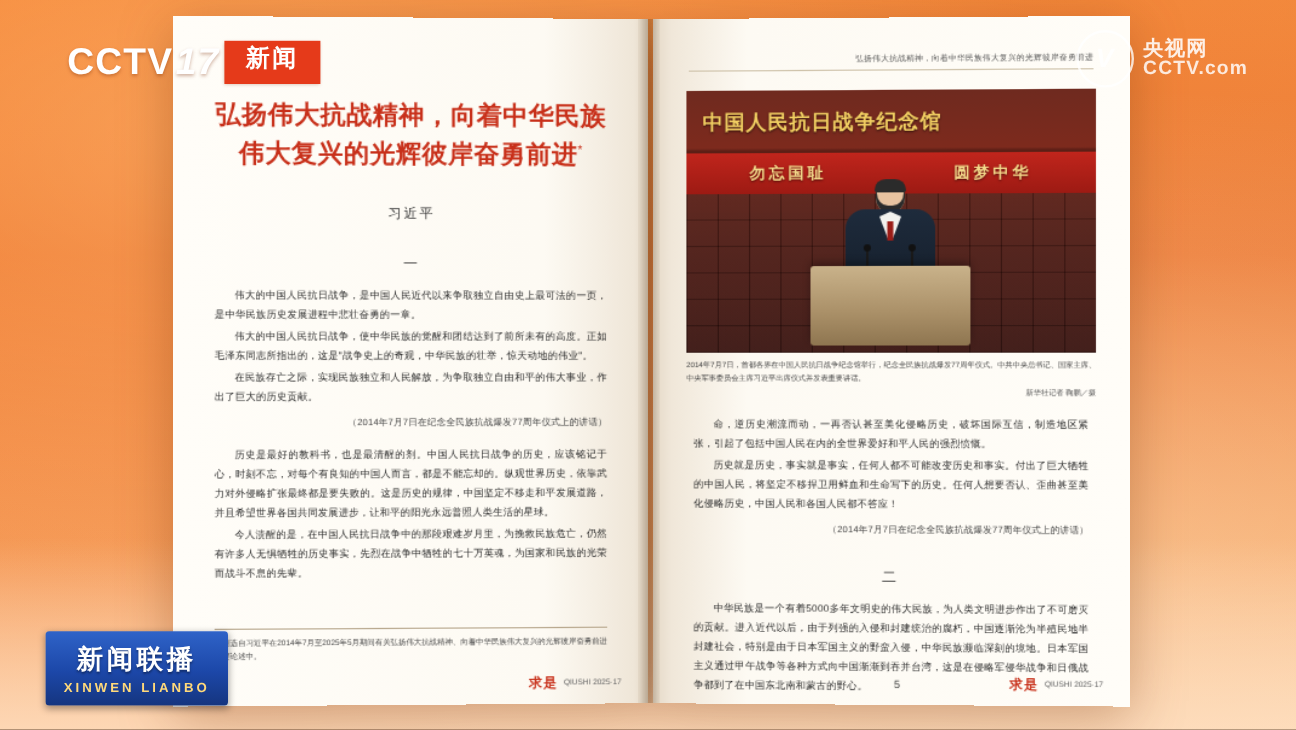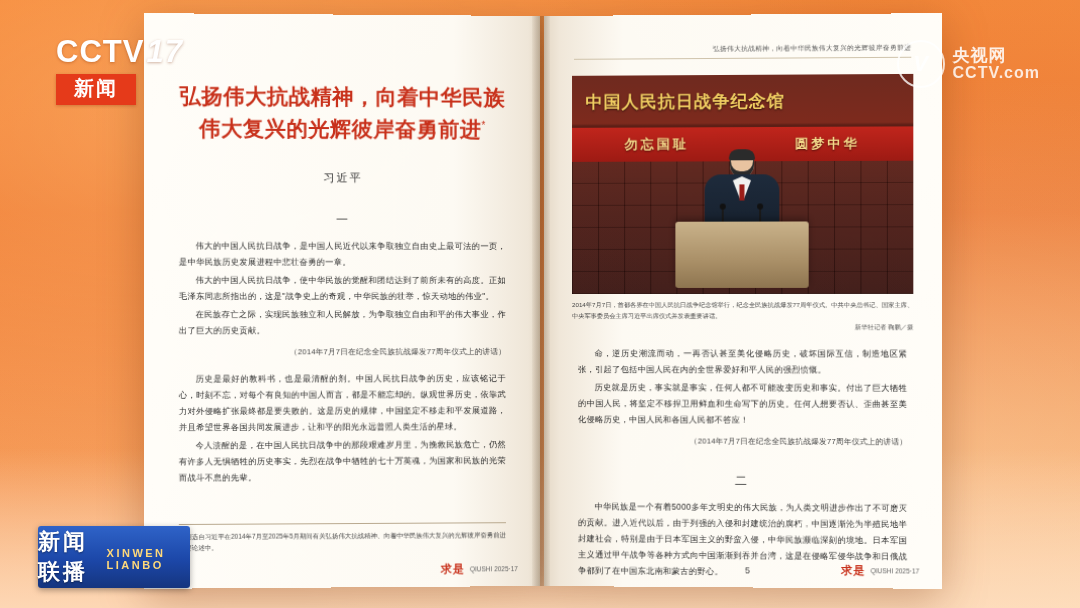--- a/index.html
+++ b/index.html
@@ -34,21 +34,21 @@
     left: 0; right: 0; bottom: 0; height: 160px;
     background: linear-gradient(180deg, rgba(255,200,150,0) 0%, rgba(255,225,195,0.75) 100%);
   }
 
   
   .cctv-logo {
     position: absolute;
     left: 56px;
     top: 34px;
     display: flex;
-    flex-direction: column;
+    flex-direction: row;
     gap: 4px;
     z-index: 20;
   }
   .cctv-word {
     display: flex;
     align-items: center;
     color: #fff;
     font-size: 31px;
     letter-spacing: 1px;
     font-weight: 700;
@@ -69,21 +69,21 @@
     width: 64px;
     text-align: center;
     letter-spacing: 2px;
     box-shadow: 0 1px 3px rgba(120,40,0,0.3);
   }
 
   
   .yang-logo {
     position: absolute;
     right: 40px;
-    top: 40px;
+    top: 25px;
     display: flex;
     align-items: center;
     gap: 8px;
     z-index: 20;
     opacity: 0.92;
   }
   .yang-mark {
     width: 44px; height: 44px;
     border-radius: 50%;
     border: 2px solid rgba(255,255,255,0.85);
@@ -111,21 +111,21 @@
   .xwlb {
     position: absolute;
     left: 38px;
     bottom: 20px;
     width: 152px;
     height: 62px;
     background: linear-gradient(180deg, #2f63c8 0%, #1c47a8 55%, #15357f 100%);
     border-radius: 3px;
     box-shadow: 0 2px 6px rgba(0,0,0,0.35);
     display: flex;
-    flex-direction: row;
+    flex-direction: column;
     align-items: center;
     justify-content: center;
     z-index: 20;
   }
   .xwlb-cn {
     color: #fff;
     font-size: 22px;
     font-weight: 700;
     letter-spacing: 3px;
     text-shadow: 0 1px 2px rgba(0,0,0,0.4);

